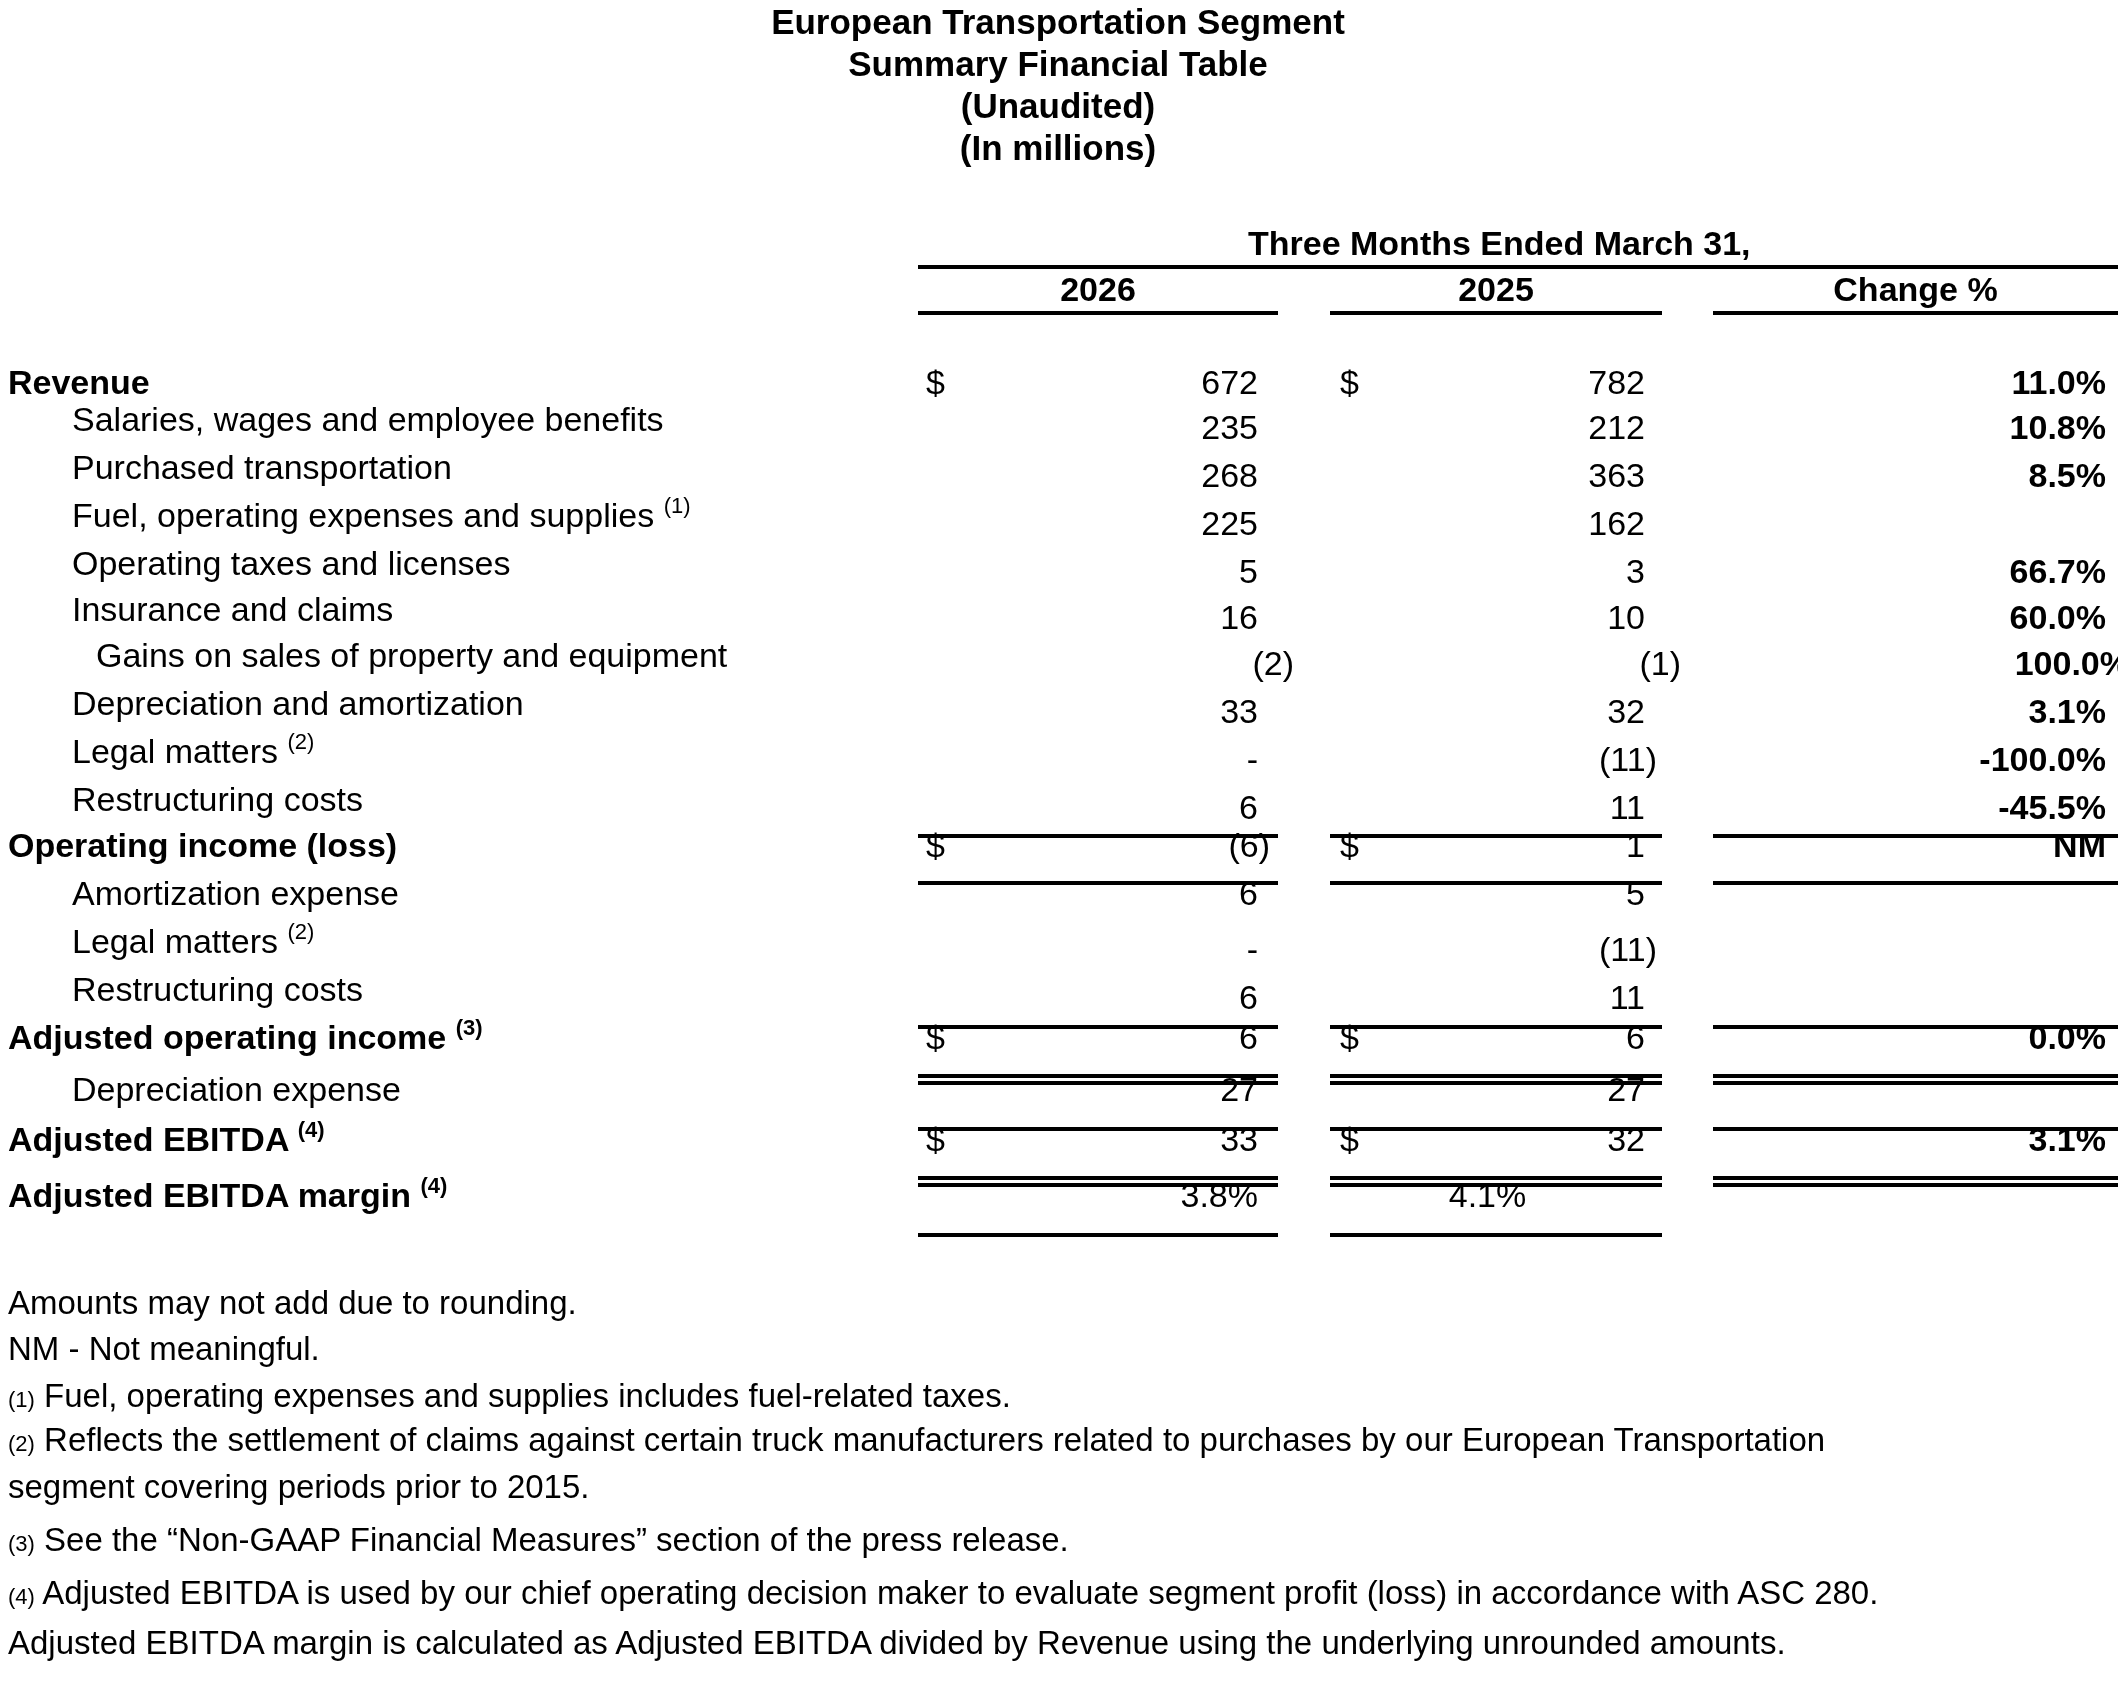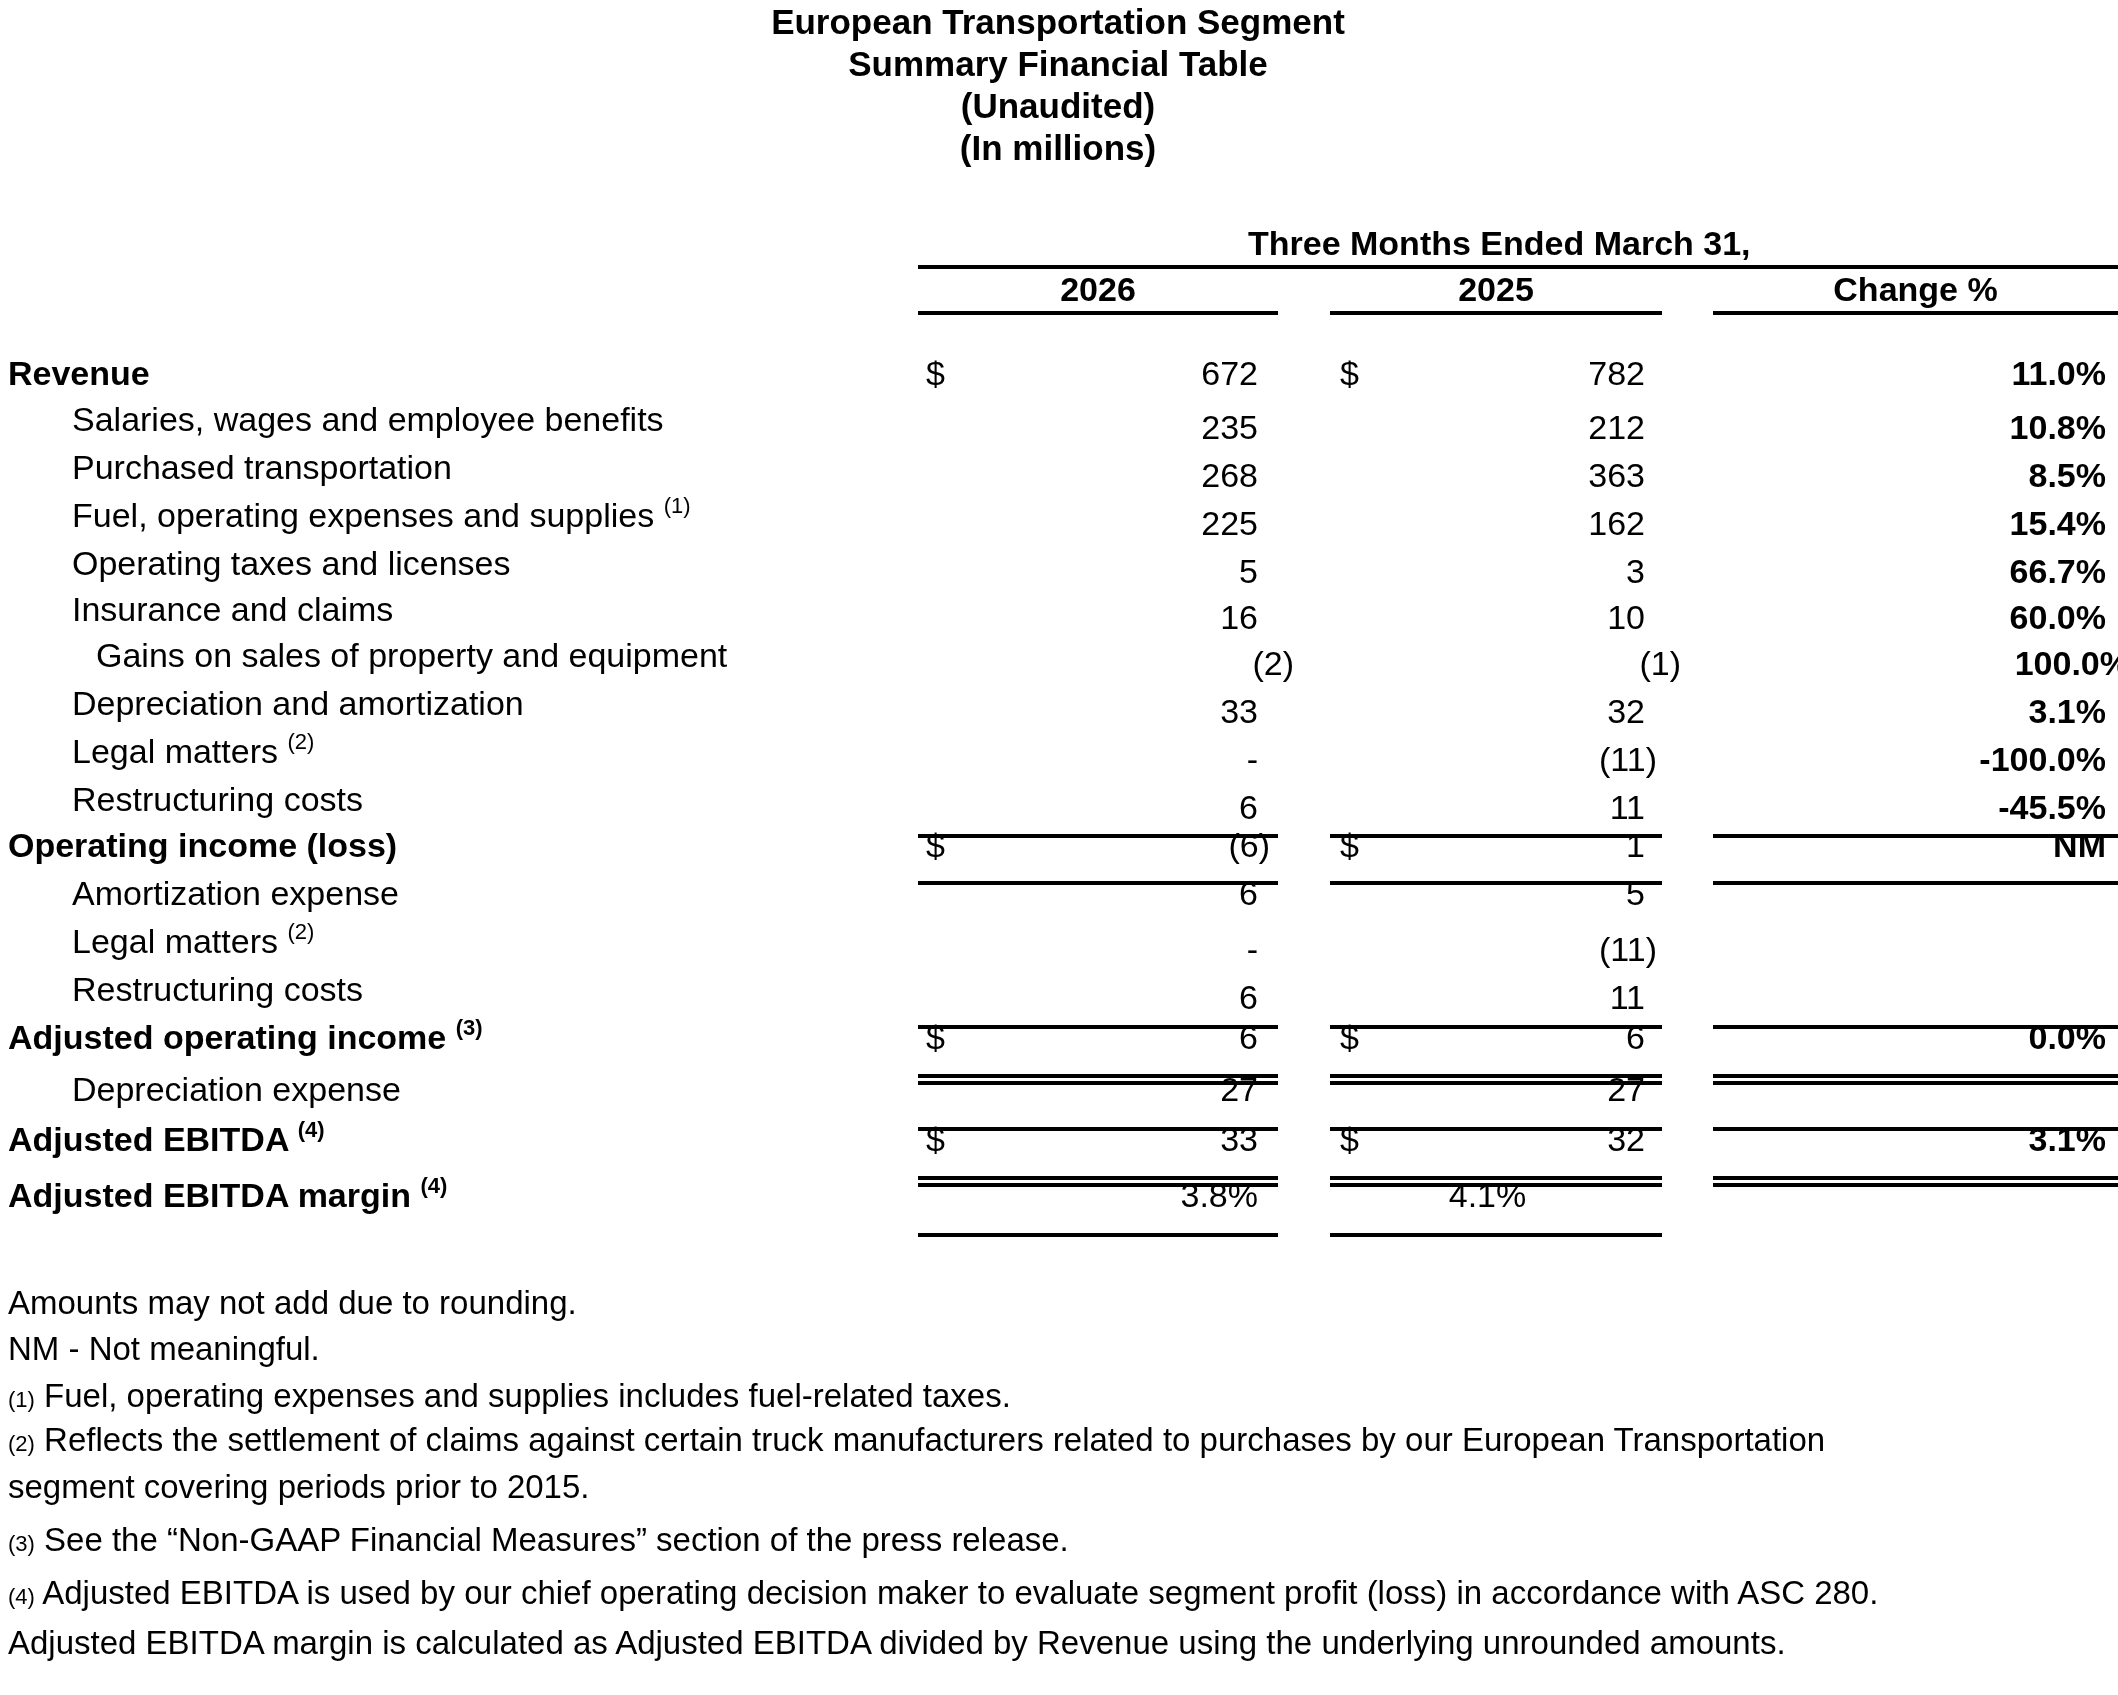--- a/index.html
+++ b/index.html
@@ -42,21 +42,21 @@
 <div class="hdr-span">Three Months Ended March 31,</div>
 <div class="rule" style="left:918px; width:1200px; top:265px;"></div>
 <div class="colhdr" style="left:918px; width:360px;">2026</div>
 <div class="colhdr" style="left:1330px; width:332px;">2025</div>
 <div class="colhdr" style="left:1713px; width:405px;">Change %</div>
 <div class="rule" style="left:918px; width:360px; top:311px;"></div>
 <div class="rule" style="left:1330px; width:332px; top:311px;"></div>
 <div class="rule" style="left:1713px; width:405px; top:311px;"></div>
 
 <div id="rows">
-    <div class="row" style="top: 354px;">
+    <div class="row" style="top: 363px;">
       <div class="lbl bold"><span>Revenue</span></div>
       <div class="cur c1cur" style="top: 0px;">$</div>
       <div class="val c1" style="top: 0px;">672</div>
       <div class="cur c2cur" style="top: 0px;">$</div>
       <div class="val c2" style="top: 0px;">782</div>
       <div class="val c3" style="top: 0px;">11.0%</div>
     </div>
     <div class="row" style="top: 400px;">
       <div class="lbl ind"><span>Salaries, wages and employee benefits</span></div>
       <div class="val c1" style="top: 8px;">235</div>
@@ -66,21 +66,20 @@
     <div class="row" style="top: 448px;">
       <div class="lbl ind"><span>Purchased transportation</span></div>
       <div class="val c1" style="top: 8px;">268</div>
       <div class="val c2" style="top: 8px;">363</div>
       <div class="val c3" style="top: 8px;">8.5%</div>
     </div>
     <div class="row" style="top: 496px;">
       <div class="lbl ind"><span>Fuel, operating expenses and supplies</span> <sup>(1)</sup></div>
       <div class="val c1" style="top: 8px;">225</div>
       <div class="val c2" style="top: 8px;">162</div>
-      <div class="val c3" style="top: 8px;">15.4%</div>
     </div>
     <div class="row" style="top: 544px; padding-left: 16px;">
       <div class="lbl ind"><span>Operating taxes and licenses</span></div>
       <div class="val c1" style="top: 8px;">5</div>
       <div class="val c2" style="top: 8px;">3</div>
       <div class="val c3" style="top: 8px;">66.7%</div>
     </div>
     <div class="row" style="top: 590px;">
       <div class="lbl ind"><span>Insurance and claims</span></div>
       <div class="val c1" style="top: 8px;">16</div>

